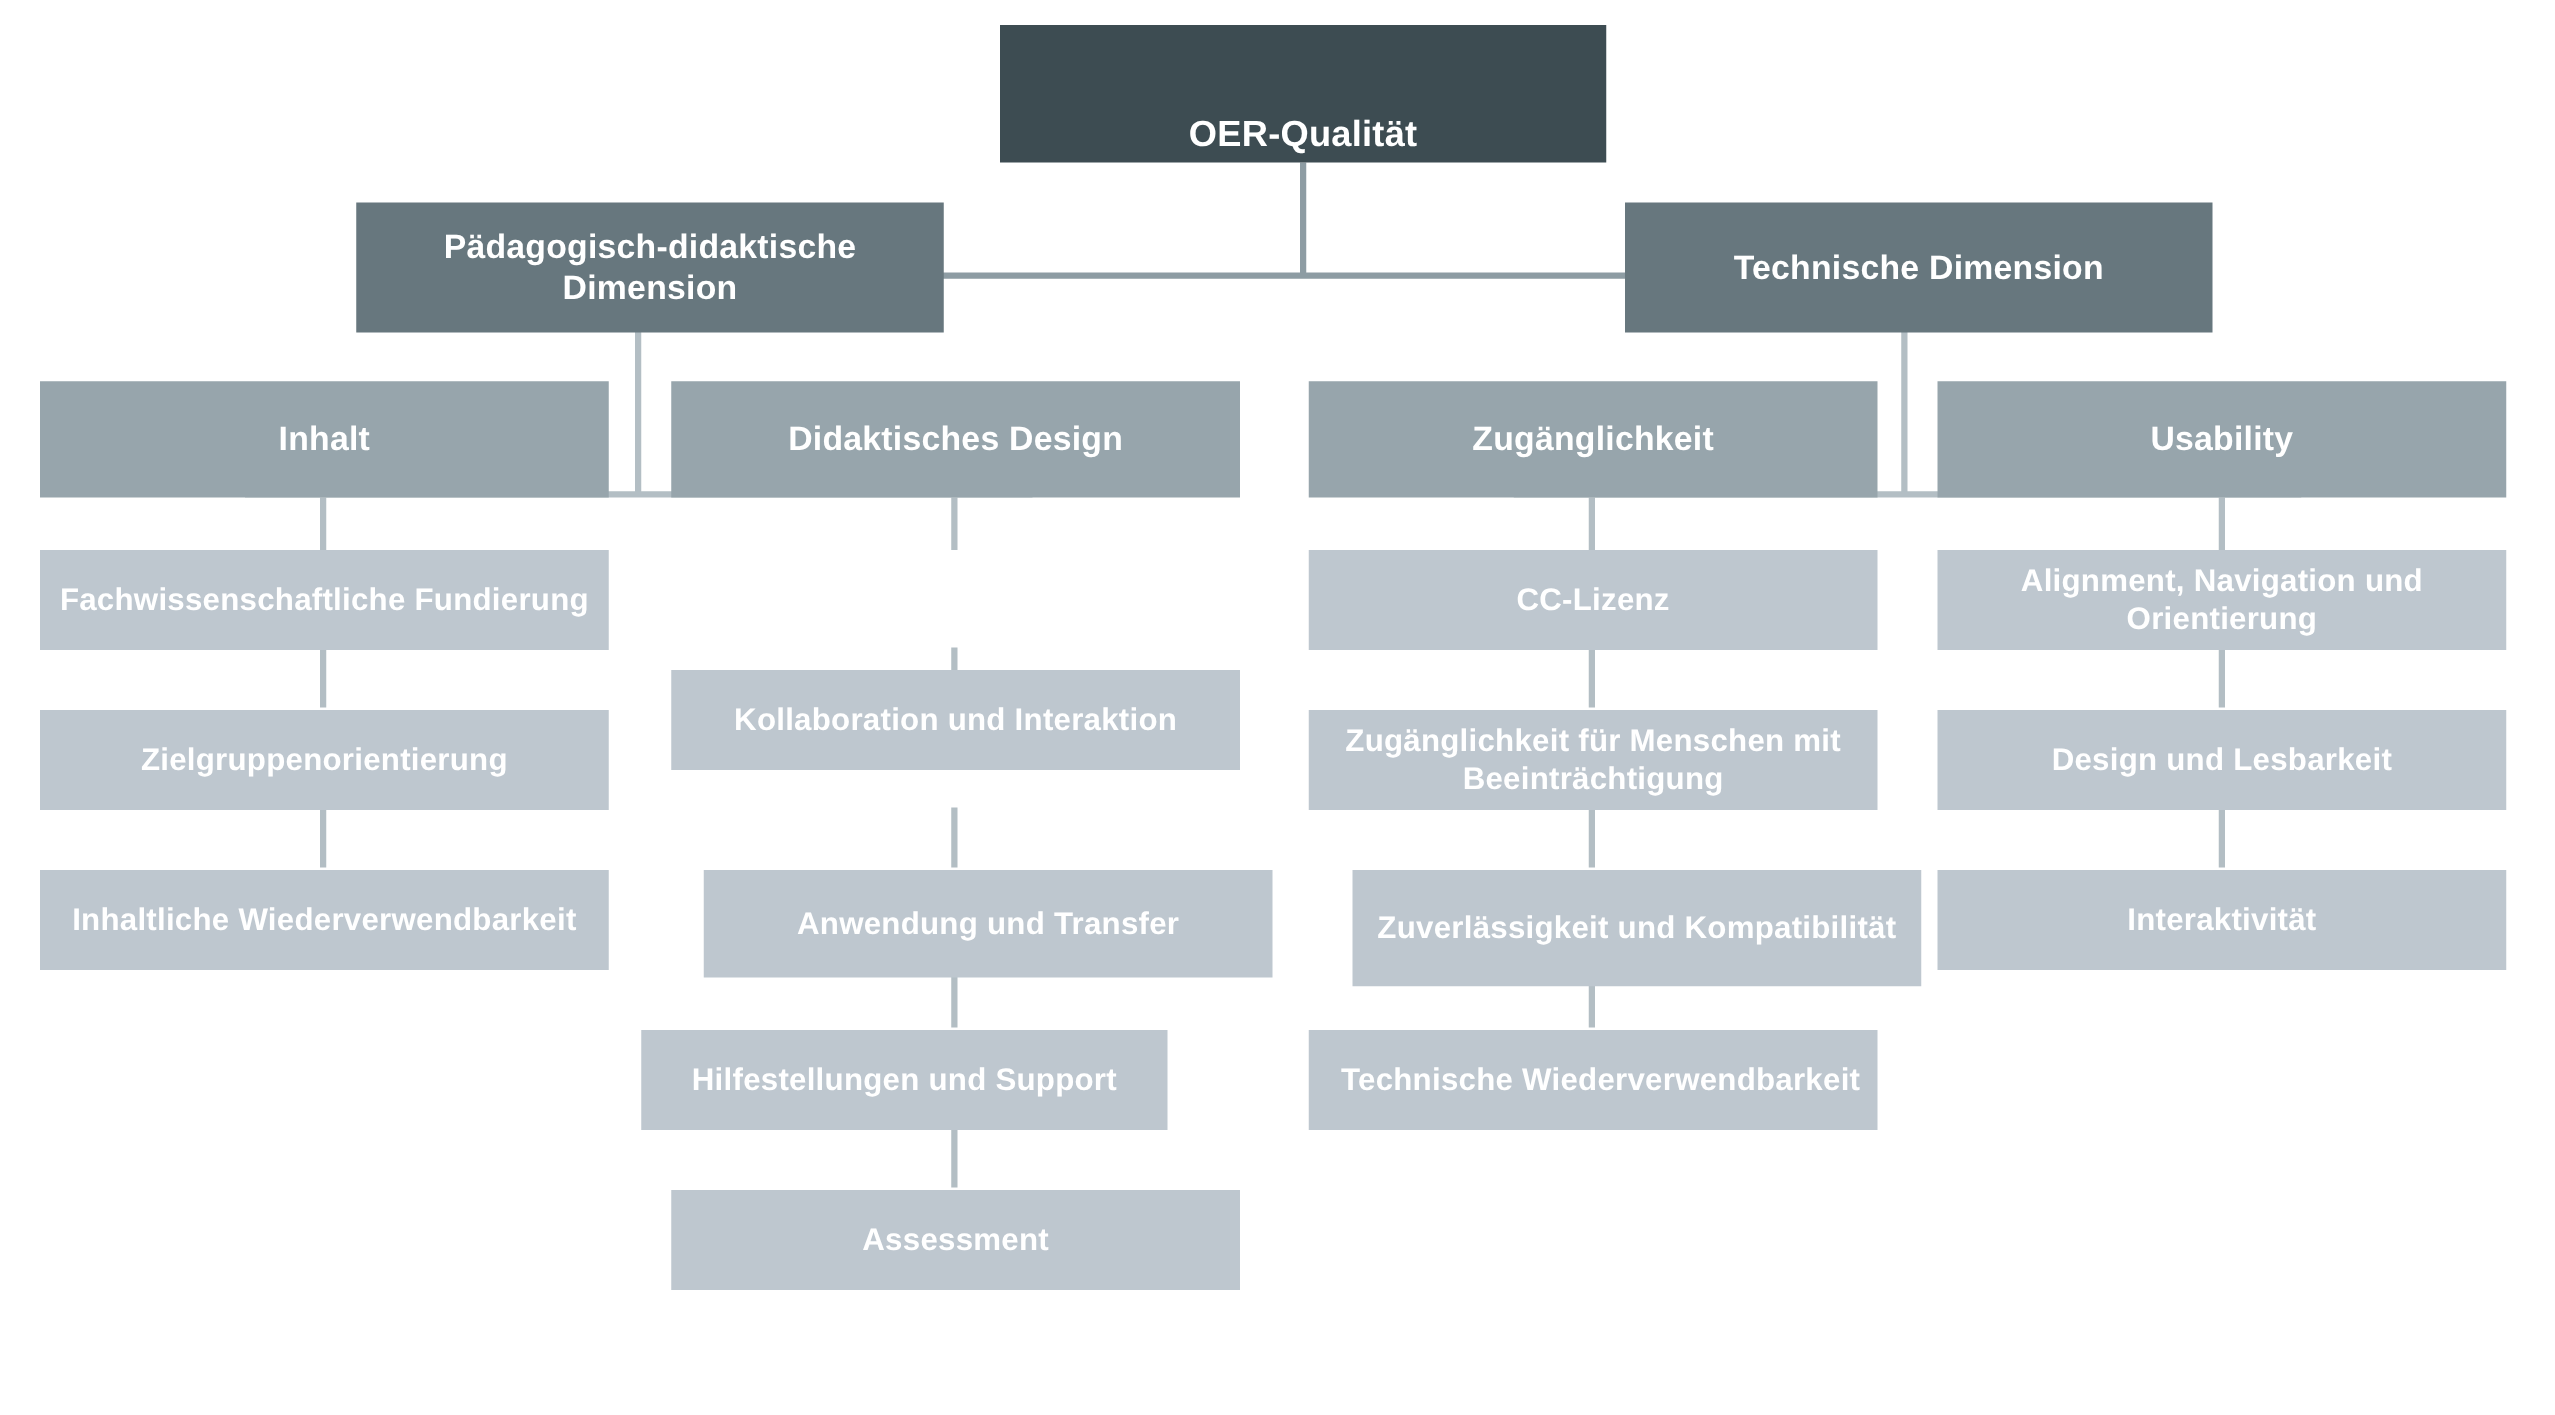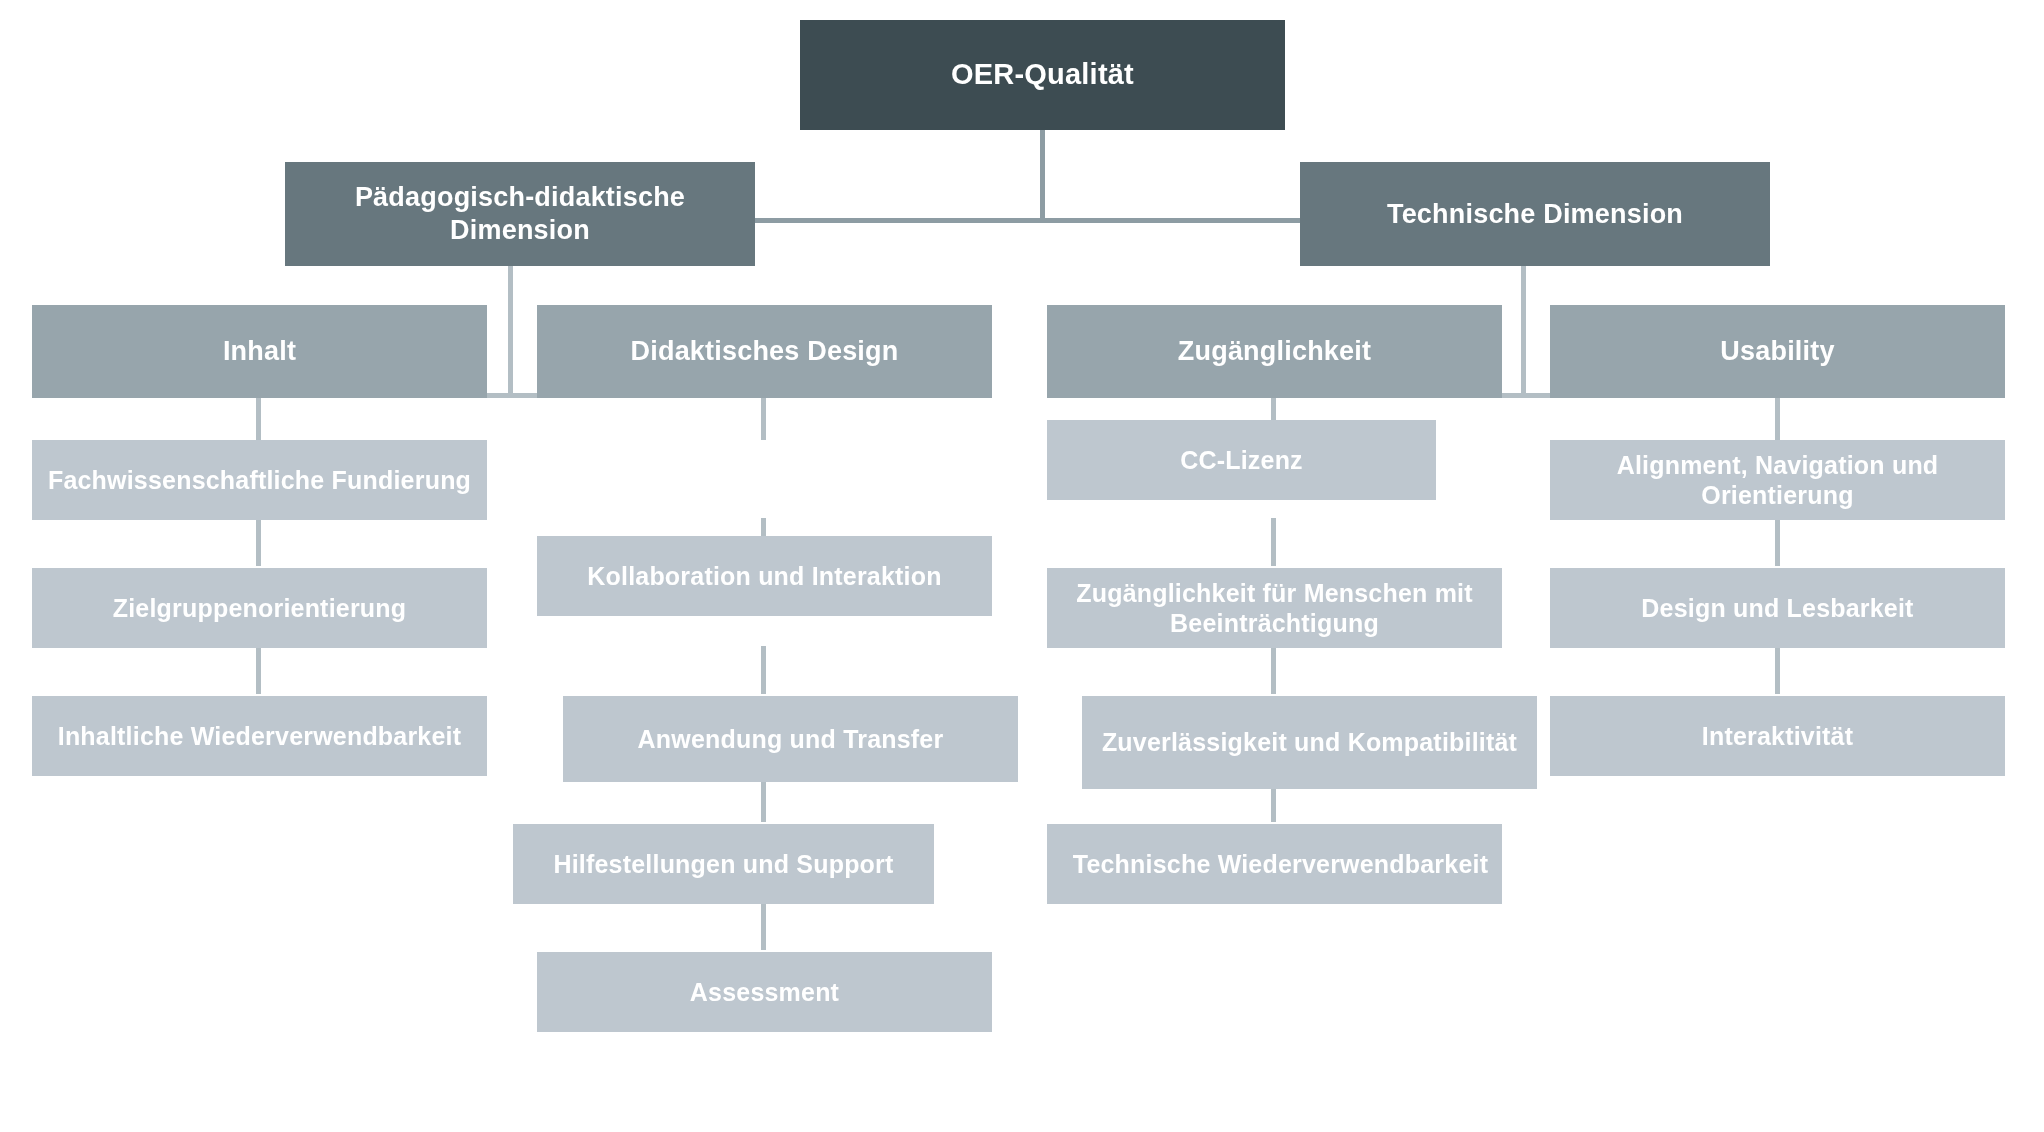--- a/index.html
+++ b/index.html
@@ -23,20 +23,21 @@
     color: #ffffff;
     font-weight: bold;
     line-height: 1.22;
     padding: 4px 12px;
     z-index: 3;
   }
   .lv1 {
     background: #3d4c52;
     font-size: 29px;
     letter-spacing: 0.2px;
+    align-items: flex-end;
   }
   .lv2 {
     background: #67777e;
     font-size: 27px;
     letter-spacing: 0.2px;
   }
   .lv3 {
     background: #97a5ac;
     font-size: 27px;
     letter-spacing: 0.2px;
@@ -133,21 +134,21 @@
   <div class="box lv4" style="left:563px; top:696px; width:455px; height:86px;">
     <span>Anwendung und Transfer</span>
   </div>
   <div class="box lv4" style="left:513px; top:824px; width:421px; height:80px;">
     <span>Hilfestellungen und Support</span>
   </div>
   <div class="box lv4" style="left:537px; top:952px; width:455px; height:80px;">
     <span>Assessment</span>
   </div>
 
-  <div class="box lv4" style="left:1047px; top:420px; width:389px; height:80px;">
+  <div class="box lv4" style="left:1047px; top:440px; width:455px; height:80px;">
     <span>CC-Lizenz</span>
   </div>
   <div class="box lv4" style="left:1047px; top:568px; width:455px; height:80px;">
     <span>Zugänglichkeit für Menschen mit Beeinträchtigung</span>
   </div>
   <div class="box lv4" style="left:1082px; top:696px; width:455px; height:93px;text-align:center;">
     <span>Zuverlässigkeit und Kompatibilität</span>
   </div>
   <div class="box lv4" style="left:1047px; top:824px; width:455px; height:80px;padding-left:24px;">
     <span>Technische Wiederverwendbarkeit</span>

